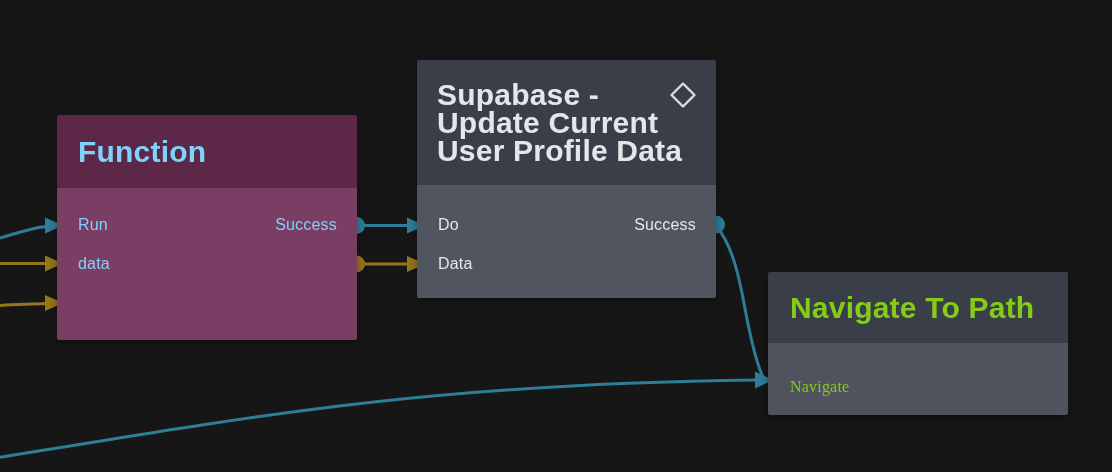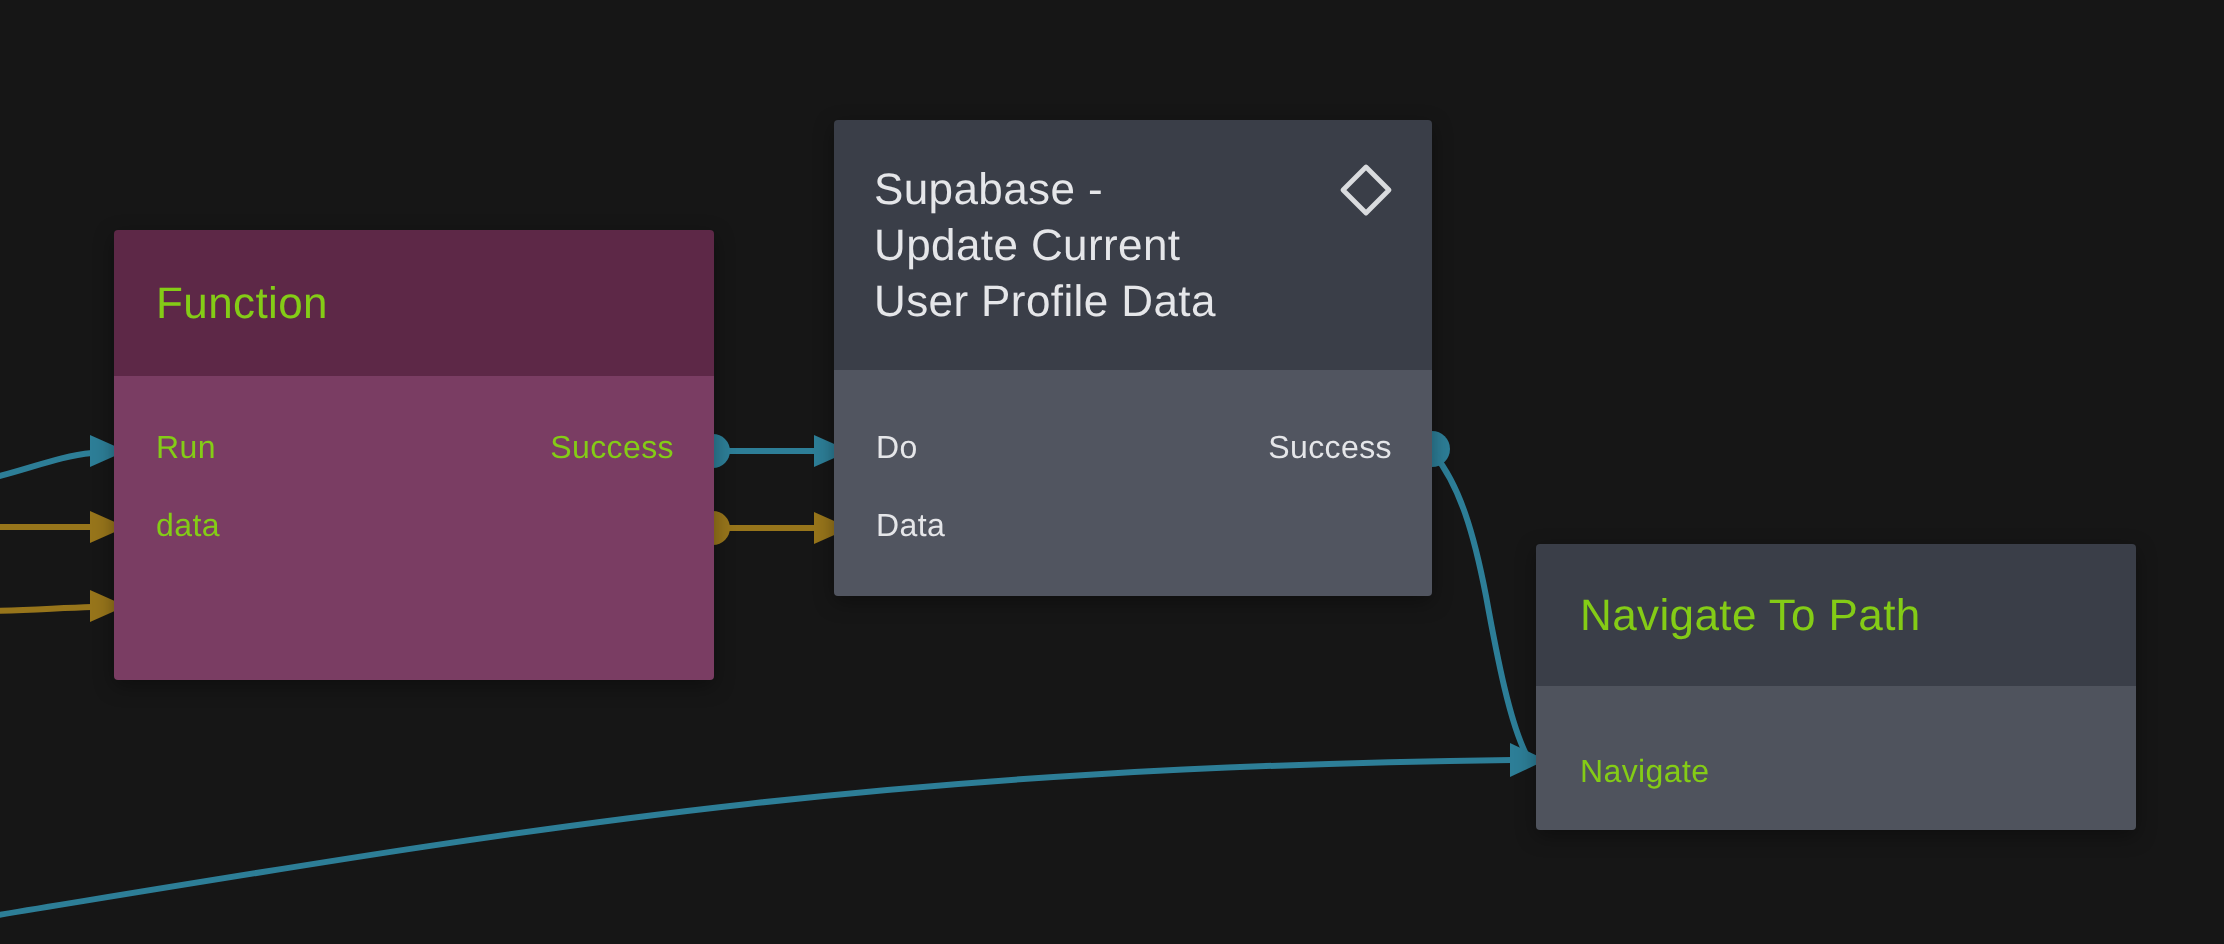--- a/index.html
+++ b/index.html
@@ -28,22 +28,22 @@
     overflow: hidden;
     box-shadow: 0 3px 10px rgba(0,0,0,0.35);
   }
   .node-header {
     display: flex;
     align-items: center;
     position: relative;
     box-sizing: border-box;
   }
   .node-title {
-    font-size: 22px;
-    font-weight: 400;
+    font-size: 30px;
+    font-weight: 700;
     letter-spacing: 0.2px;
     line-height: 28px;
   }
   .node-body {
     box-sizing: border-box;
   }
   .port-row {
     display: flex;
     align-items: center;
     justify-content: space-between;
@@ -53,35 +53,35 @@
   .port-label {
     font-size: 16px;
     font-weight: 400;
     letter-spacing: 0.2px;
   }
 
   
   .node-function { left: 57px; top: 115px; width: 300px; height: 225px; }
   .node-function .node-header { height: 73px; background: #5d2847; padding-left: 21px; }
   .node-function .node-body { height: 152px; background: #7a3d63; padding: 17px 20px 0 21px; }
-  .node-function .node-title, .node-function .port-label { color: #84cc16; }
+  .node-function .node-title, .node-function .port-label { color: #7dd3fc; }
 
   
   .node-supabase { left: 417px; top: 60px; width: 299px; height: 238px; }
   .node-supabase .node-header { height: 125px; background: #3a3e48; padding: 0 20px; }
   .node-supabase .node-body { height: 146px; background: #515560; padding: 20px 20px 0 21px; }
   .node-supabase .node-title, .node-supabase .port-label { color: #e5e6e9; }
   .diamond-icon { position: absolute; right: 19px; top: 21px; }
 
   
   .node-navigate { left: 768px; top: 272px; width: 300px; height: 143px; }
   .node-navigate .node-header { height: 71px; background: #3a3e48; padding-left: 22px; }
   .node-navigate .node-body { height: 72px; background: #4f535d; padding: 0 20px 0 22px; }
   .node-navigate .node-title, .node-navigate .port-label { color: #84cc16; }
-  .node-navigate .port-row { height: 88px; }
+  .node-navigate .port-row { height: 88px; font-family: Liberation Serif, serif; }
 </style>
 </head>
 <body>
 
 <div class="canvas">
 
   <svg class="wires" width="1112" height="472" viewBox="0 0 1112 472">
 
     <path d="M -4,239 C 16,234 30,228 46,226.5" stroke="#2d7e97" stroke-width="3" fill="none"></path>
     <polygon points="63,225.5 45,217.5 45,233.5" fill="#2d7e97"></polygon>

